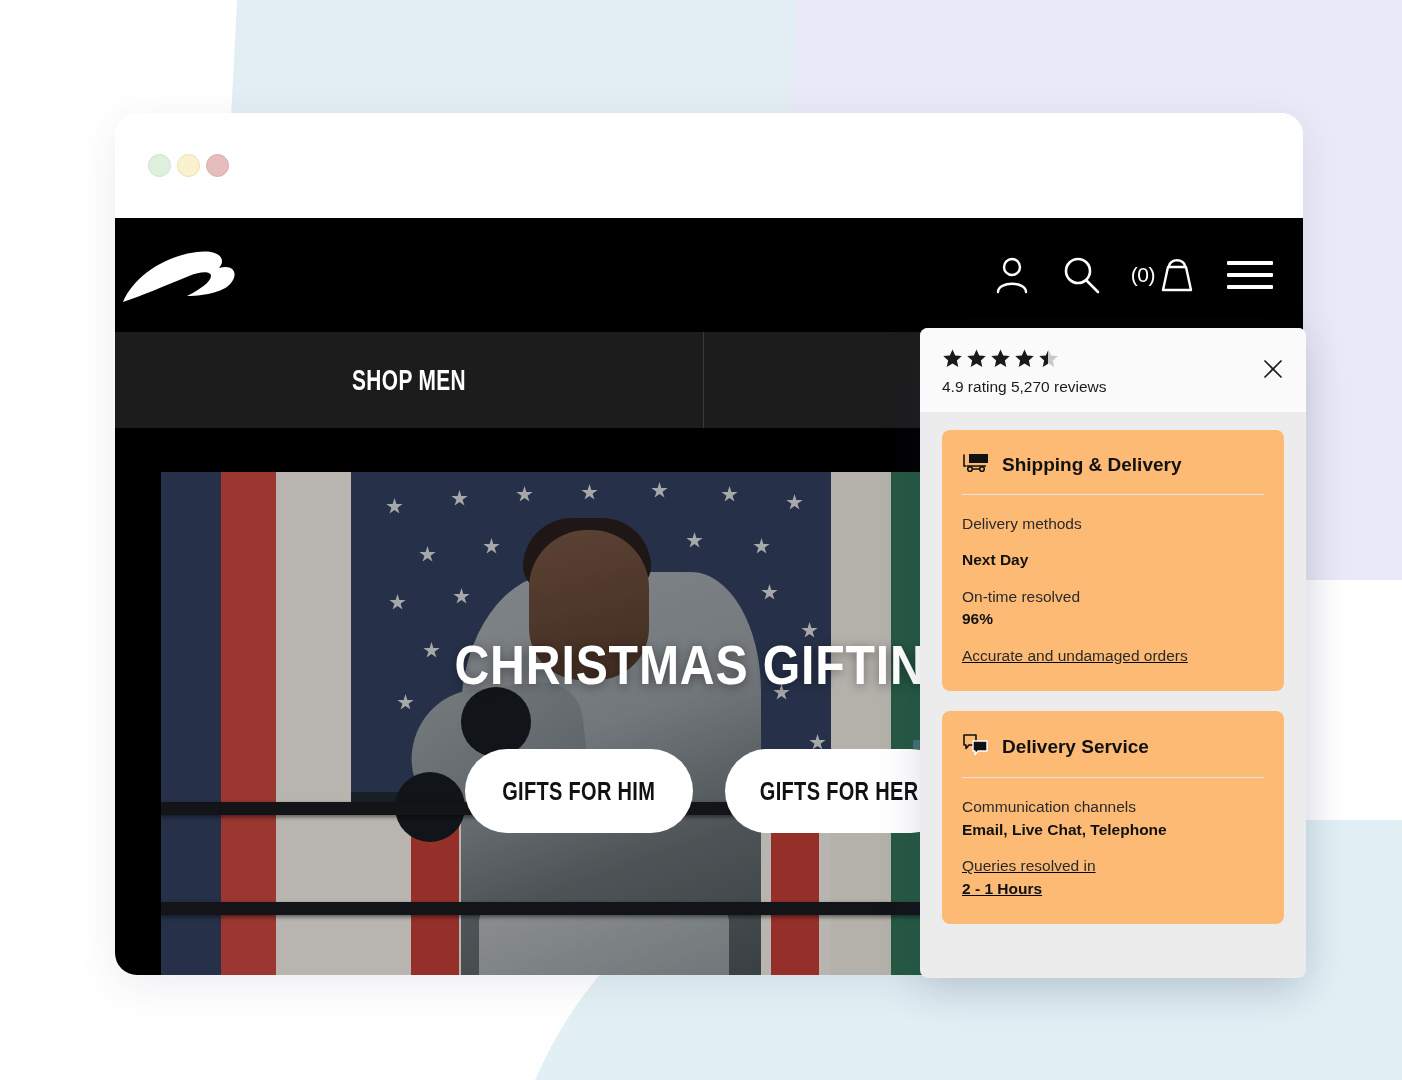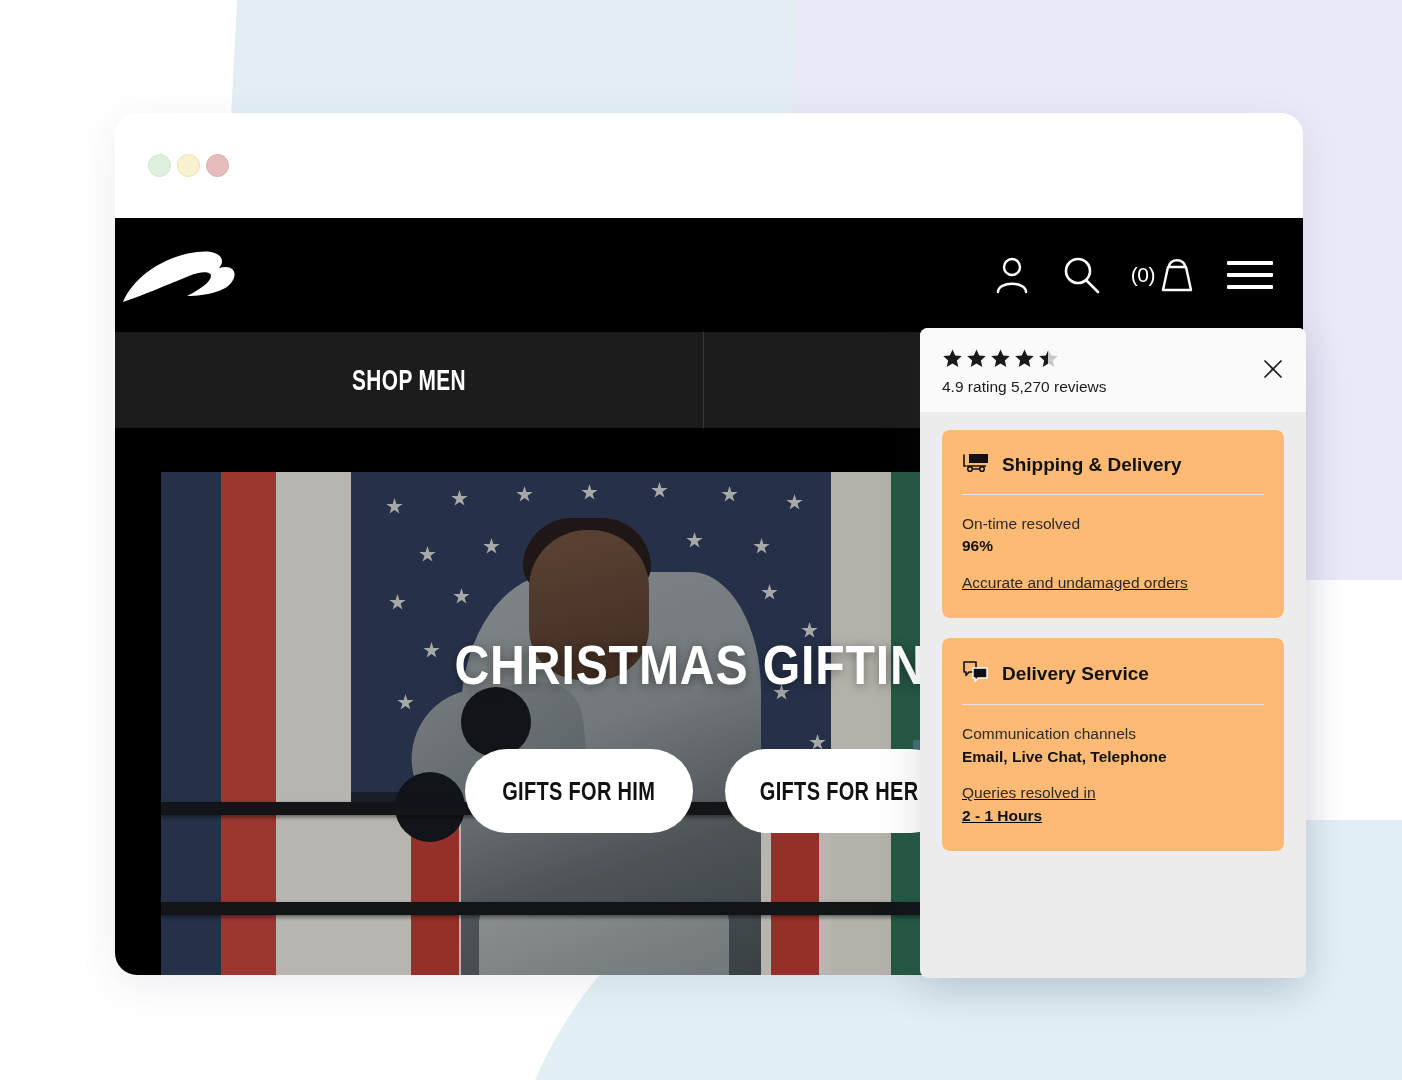--- a/index.html
+++ b/index.html
@@ -400,22 +400,24 @@
               <circle cx="8" cy="17" r="2.3"></circle>
               <circle cx="20" cy="17" r="2.3"></circle>
               <line x1="11" y1="17" x2="17" y2="17"></line>
             </svg>
           </span>
           <span class="card-title">Shipping &amp; Delivery</span>
         </div>
         <div class="card-rule"></div>
 
         <div class="field">
-        </div>
-        <div class="field">
+          <div class="field-label">Delivery methods</div>
+        </div>
+        <div class="field">
+          <div class="field-value">Next Day</div>
         </div>
         <div class="field">
           <div class="field-label">On-time resolved</div>
           <div class="field-value">96%</div>
         </div>
         <div class="field">
           <div class="field-label">Accurate and undamaged orders</div>
         </div>
       </div>
 

